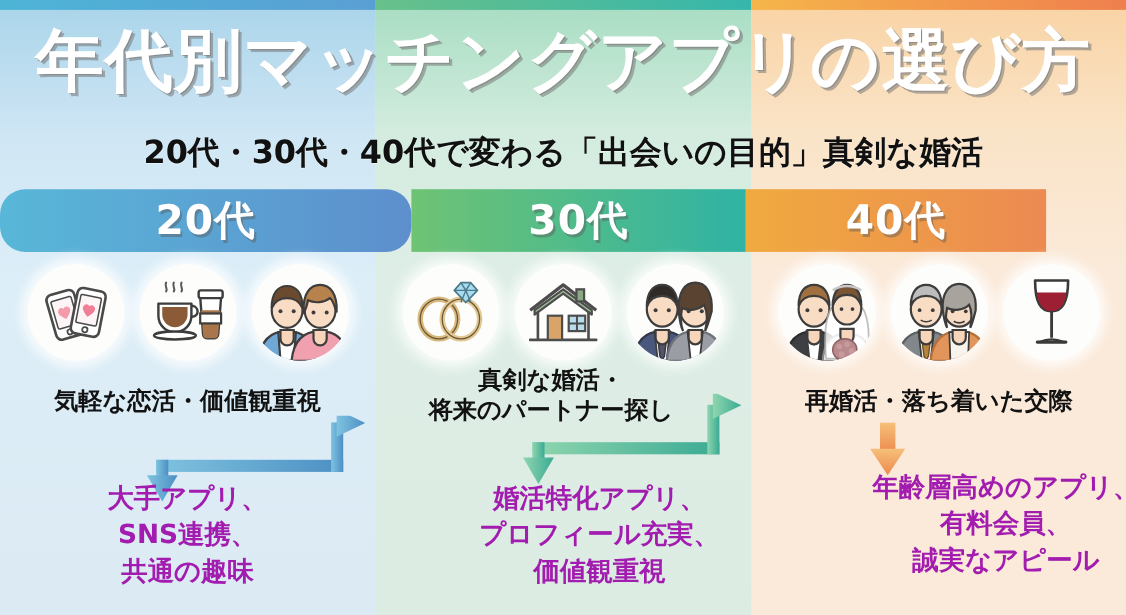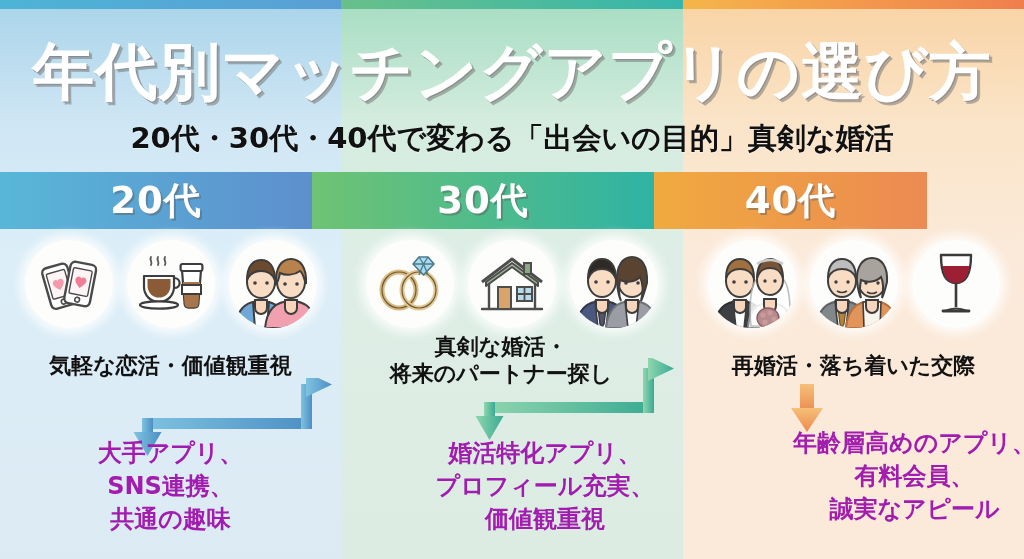--- a/index.html
+++ b/index.html
@@ -23,37 +23,37 @@
 
   
   .top-strip{position:absolute;top:0;left:0;width:1024px;height:9px;display:flex;}
   .top-strip i{display:block;height:100%;}
   .ts1{width:341px;background:linear-gradient(90deg,#4db4d6 0%,#5a9fd4 100%);}
   .ts2{width:342px;background:linear-gradient(90deg,#68c08a 0%,#36b6ac 100%);}
   .ts3{width:341px;background:linear-gradient(90deg,#f5b54a 0%,#ef7f4e 100%);}
 
   
   .title-area{position:absolute;top:14px;left:0;width:1024px;height:145px;
-    display:flex;flex-direction:column;align-items:center;justify-content:flex-end;}
+    display:flex;flex-direction:column;align-items:center;justify-content:space-between;}
   .main-title{
     font-size:62px;font-weight:bold;color:#ffffff;letter-spacing:1px;
     text-shadow:3px 3px 0 rgba(120,120,120,.55), 1px 1px 0 rgba(110,110,110,.5);
     line-height:1.12;white-space:nowrap;margin-top:6px;
   }
   .sub-title{
     font-size:29px;font-weight:bold;color:#111111;letter-spacing:0px;
     white-space:nowrap;margin-top:13px;
     text-shadow:0 1px 0 rgba(255,255,255,.45);
   }
 
   
   .age-band{position:absolute;top:172px;left:0;width:1024px;height:57px;display:flex;}
   .age-cell{height:100%;display:flex;align-items:center;justify-content:center;}
-  .age-cell.a1{width:312px;background:linear-gradient(90deg,#58b7d8 0%,#5d8fcd 100%);}
-  .age-cell.a2{width:342px;background:linear-gradient(90deg,#6fc373 0%,#2fb3a4 100%);justify-content:center;}
+  .age-cell.a1{width:374px;background:linear-gradient(90deg,#58b7d8 0%,#5d8fcd 100%);border-radius:23px;}
+  .age-cell.a2{width:304px;background:linear-gradient(90deg,#6fc373 0%,#2fb3a4 100%);justify-content:center;}
   .age-cell.a3{width:273px;background:linear-gradient(90deg,#f0aa3f 0%,#ec8a52 100%);}
   .age-label{font-size:37px;font-weight:bold;color:#ffffff;
     text-shadow:2px 2px 0 rgba(90,90,90,.45);letter-spacing:1px;}
 
   
   .icon-row{position:absolute;top:240px;display:flex;gap:14px;align-items:center;justify-content:center;}
   .icon-row.r1{left:0;width:341px;}
   .icon-row.r2{left:341px;width:342px;}
   .icon-row.r3{left:683px;width:341px;}
   .icon-bubble{width:88px;height:88px;border-radius:50%;background:#fdfdfb;

